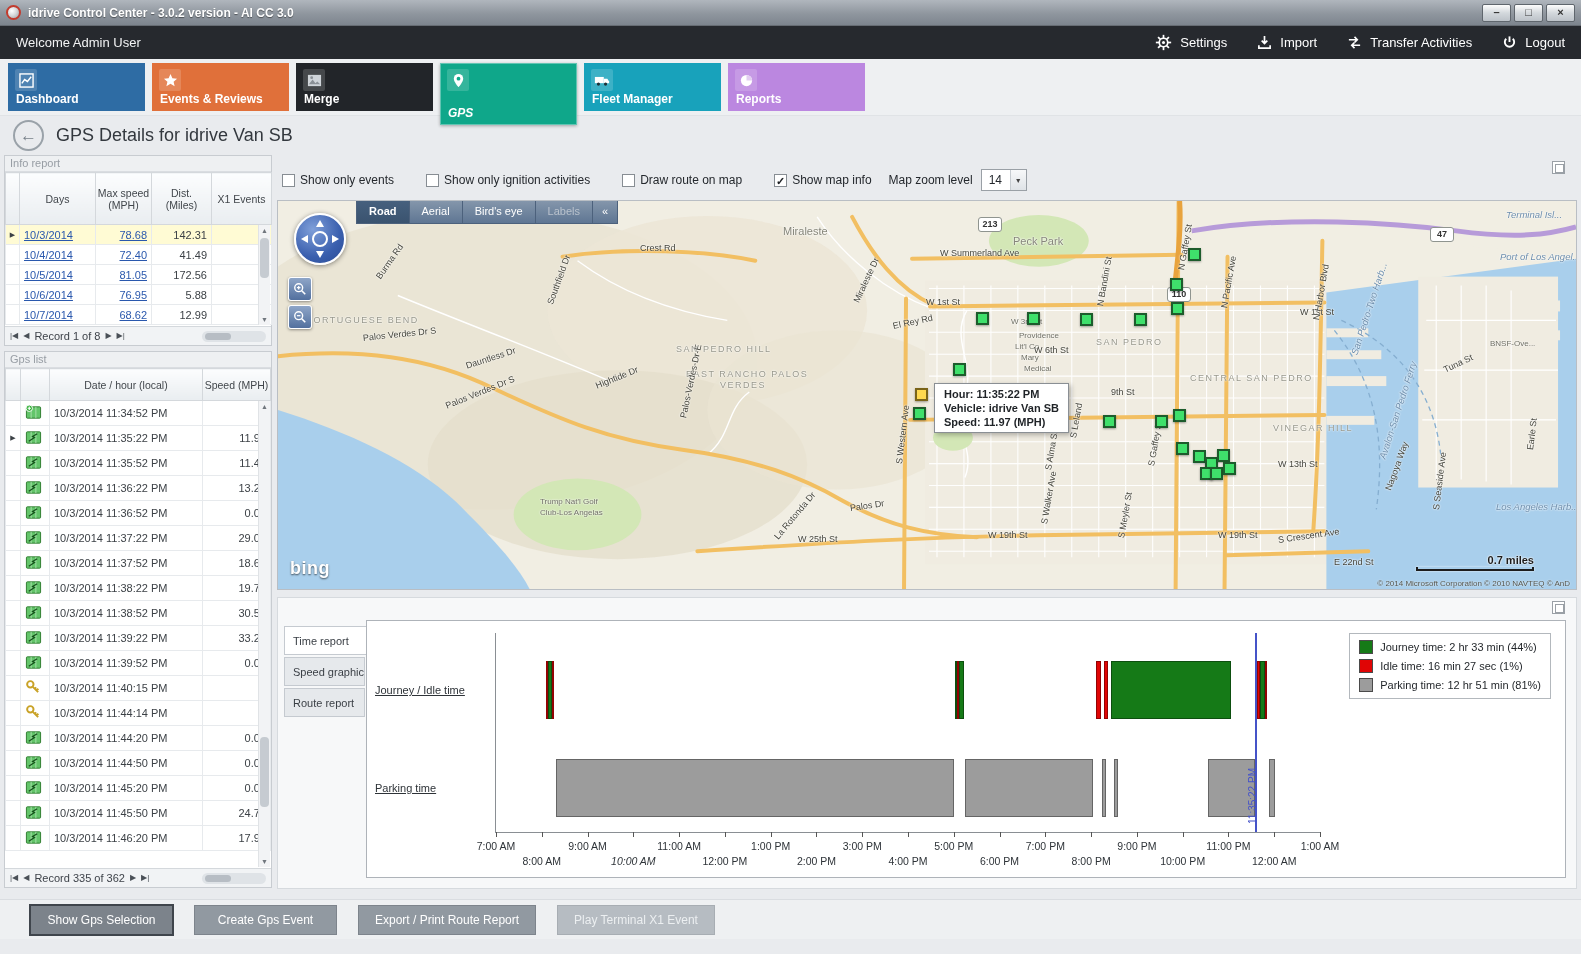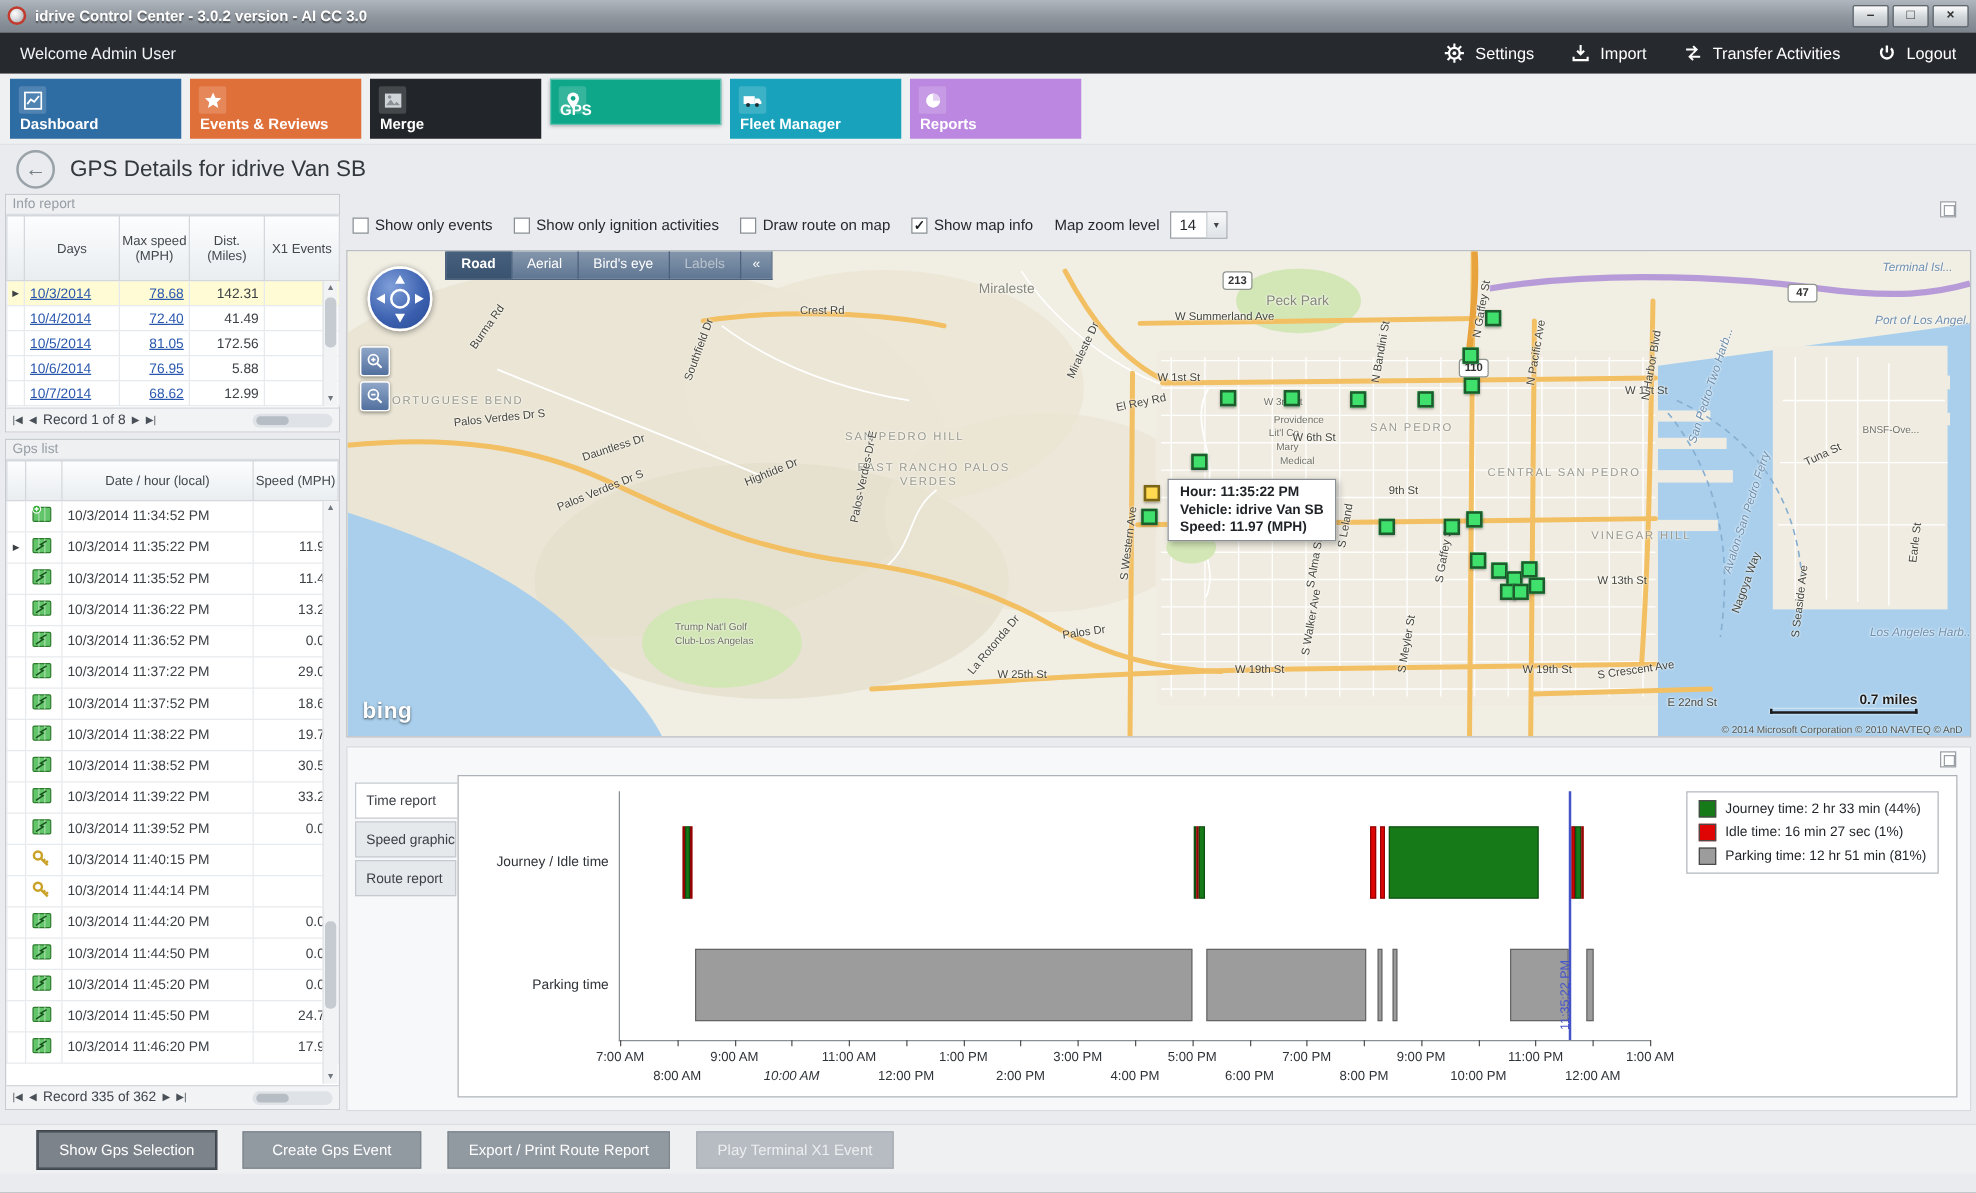--- a/index.html
+++ b/index.html
@@ -26,21 +26,21 @@
   .menubar { position:absolute; left:0; top:26px; width:100%; height:33px; background:#26292e;
     display:flex; align-items:center; color:#f2f3f4; font-size:13px; padding:0 16px; }
   .menu-right { margin-left:auto; display:flex; gap:30px; align-items:center; }
   .menu-item { display:flex; gap:8px; align-items:center; cursor:pointer; color:#fff; }
   .menu-item svg { display:block; }
 
   
   .navstrip { position:absolute; left:0; top:59px; width:100%; height:57px; background:#eef0f2;
     display:flex; gap:7px; padding:4px 0 0 8px; border-bottom:1px solid #e0e3e6; }
   .tile { position:relative; width:137px; height:48px; color:#fff; cursor:pointer; }
-  .tile.selected { height:37px; box-shadow:0 0 0 1px rgba(255,255,255,.35) inset, 0 1px 3px rgba(0,0,0,.3); }
+  .tile.selected { height:62px; box-shadow:0 0 0 1px rgba(255,255,255,.35) inset, 0 1px 3px rgba(0,0,0,.3);font-style:italic; }
   .tile-icon { position:absolute; left:7px; top:6px; width:22px; height:22px;
     background:rgba(255,255,255,.16); border-radius:2px; display:flex; align-items:center; justify-content:center; }
   .tile-label { position:absolute; left:8px; bottom:5px; font-size:12px; font-weight:bold; white-space:nowrap; }
 
   
   .pagebar { position:absolute; left:0; top:116px; width:100%; height:39px; display:flex;
     align-items:center; padding-left:13px; }
   .back-btn { width:31px; height:31px; border-radius:50%; border:2px solid #9aa2a9; color:#78818a;
     display:flex; align-items:center; justify-content:center; font-size:17px; background:transparent; cursor:pointer; }
   .page-title { margin-left:12px; font-size:18px; color:#33383e; }
@@ -133,21 +133,21 @@
 
   
   .chart-area { position:absolute; left:277px; top:597px; width:1300px; height:292px;
     background:#f7f8f9; border:1px solid #d6dade; }
   .chart-tabs { position:absolute; left:6px; top:28px; width:81px; }
   .chart-tab { height:29px; background:#e6e9ec; border:1px solid #c5cad0; margin-bottom:2px;
     font-size:11px; color:#3a3f45; display:flex; align-items:center; padding-left:8px; cursor:pointer; }
   .chart-tab.active { background:#fff; border-right-color:#fff; width:83px; }
   .chart-box { position:absolute; left:88px; top:22px; width:1200px; height:258px; background:#fff;
     border:1px solid #aeb3b9; }
-  .row-label { position:absolute; left:8px; width:112px; font-size:11px; color:#2e3338; text-align:right; }
+  .row-label { position:absolute; left:8px; width:112px; font-size:11px; color:#2e3338; text-align:left;text-decoration:underline; }
   .plot { position:absolute; left:128px; top:12px; width:825px; height:200px;
     border-left:1px solid #8a8f94; border-bottom:1px solid #8a8f94; }
   .track { position:absolute; left:0; width:100%; height:58px; }
   #journey-track { top:28px; }
   #parking-track { top:126px; }
   .seg { position:absolute; top:0; height:100%; border:1px solid rgba(0,0,0,.35); }
   .tick { position:absolute; bottom:-5px; width:1px; height:5px; background:#555; }
   .tick-label { position:absolute; transform:translateX(-50%); font-size:10.5px; color:#2e3338; white-space:nowrap; }
   .time-marker { position:absolute; top:0; width:2px; height:100%; z-index:5; }
   .tm-label { position:absolute; left:3px; bottom:8px; transform:rotate(-90deg); transform-origin:0 100%;
@@ -615,21 +615,21 @@
       <span class="hthumb"></span>
     </div>
     <div class="vscroll" style="top:49px; bottom:20px;">
       <span class="arr" style="top:0;">▲</span>
       <div class="thumb" style="bottom:60px; height:70px;"></div>
       <span class="arr" style="bottom:0;">▼</span>
     </div>
   </div>
 
   <div class="map-controls">
-    <span id="chk-container" style="display:flex; gap:17px; align-items:center;">
+    <span id="chk-container" style="display:flex; gap:32px; align-items:center;">
         <span class="chk">
           <span class="box"></span>
           <span>Show only events</span>
         </span>
         <span class="chk">
           <span class="box"></span>
           <span>Show only ignition activities</span>
         </span>
         <span class="chk">
           <span class="box"></span>

